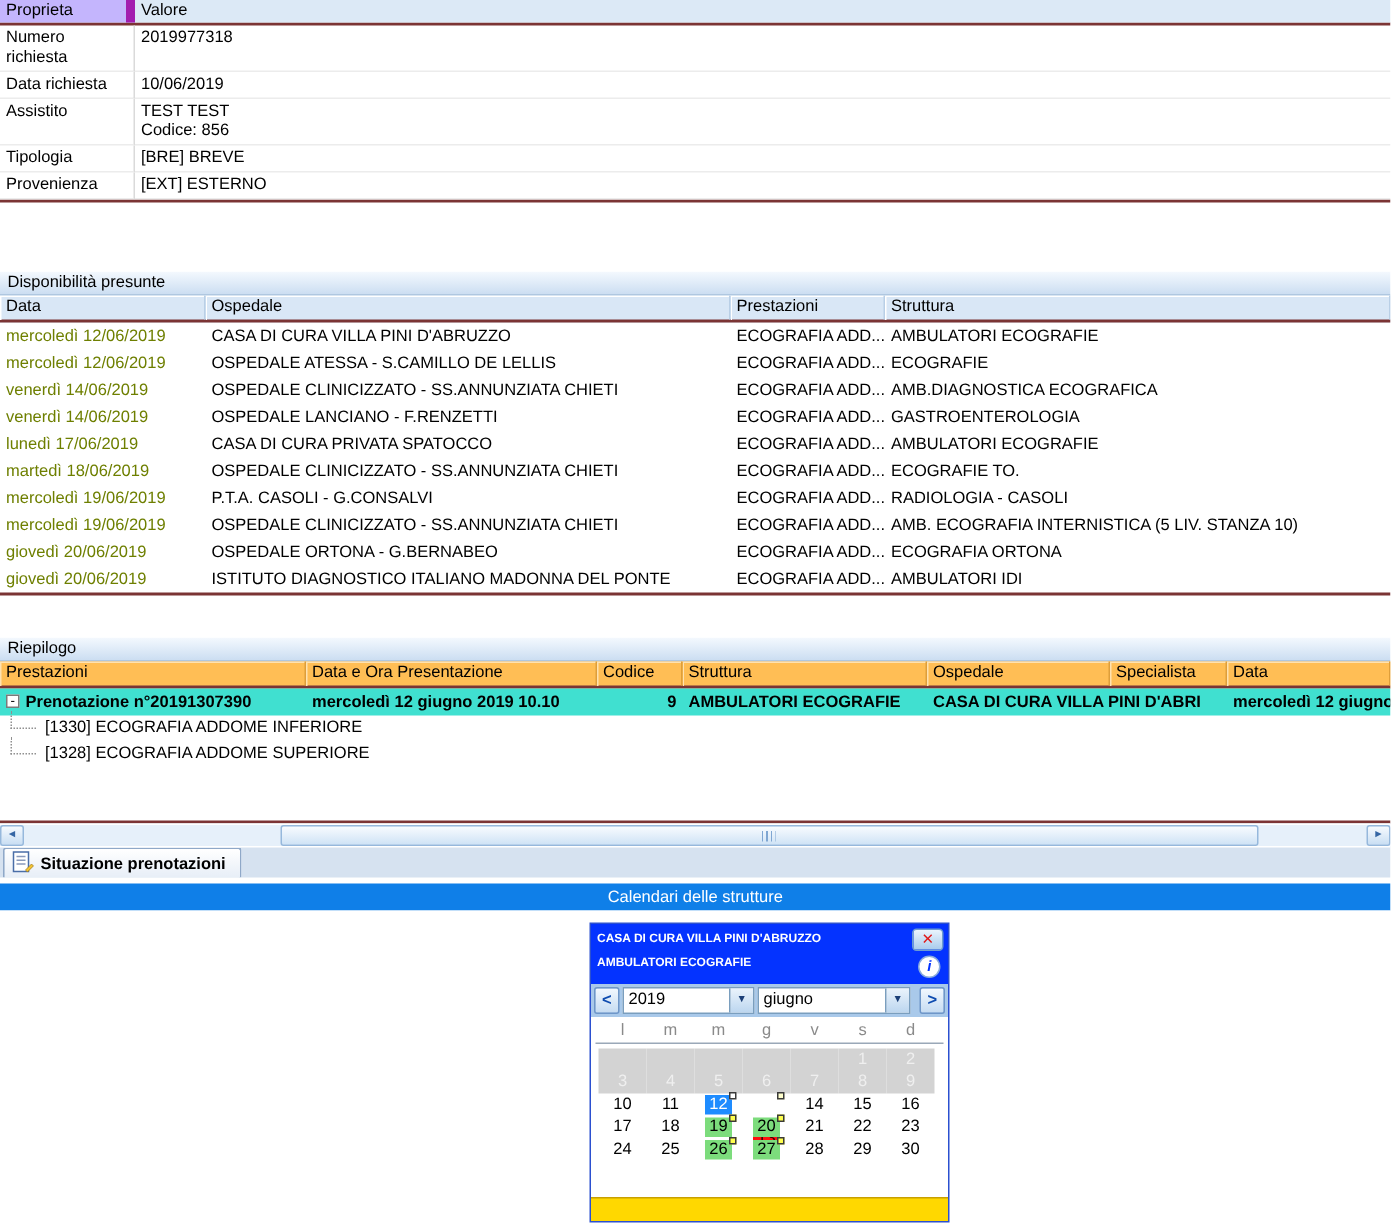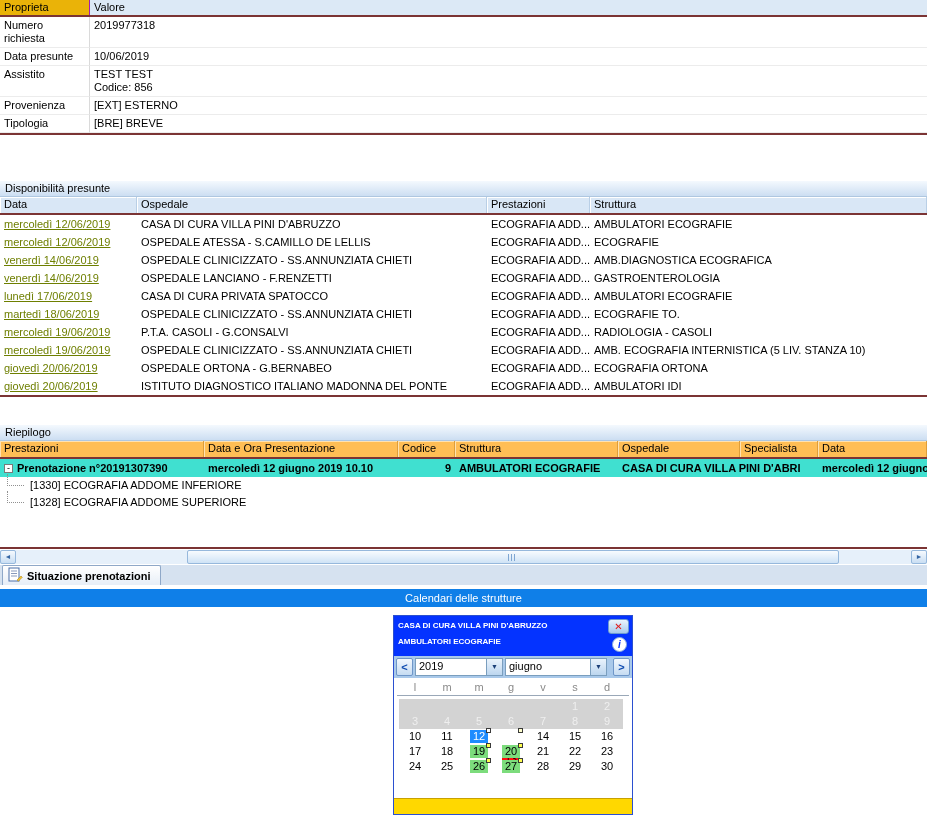--- a/index.html
+++ b/index.html
@@ -5,37 +5,37 @@
   *{box-sizing:border-box;margin:0;padding:0;}
   body{width:927px;height:820px;font-family:"Liberation Sans","DejaVu Sans",sans-serif;font-size:11px;color:#000;background:#fff;overflow:hidden;}
 
   
   .props{border-bottom:2px solid #7B3434;}
   .prow{display:grid;grid-template-columns:90px 1fr;min-height:18px;}
   .prow>div{padding:2px 4px;border-right:1px solid #DADADA;border-bottom:1px solid #ECECEC;line-height:13px;}
   .prow>div:last-child{border-right:none;}
   .prow.phead{min-height:16px;border-bottom:2px solid #7B3434;}
   .phead>div{border-bottom:none;padding:1px 4px;}
-  .phead .c1{background:#eab308;border-right:1px solid #a21caf;}
+  .phead .c1{background:#c4b5fd;border-right:6px solid #a21caf;}
   .phead .c2{background:#DCE9F6;}
 
   
   .sect-bar{height:17px;line-height:15px;padding-left:5px;background:linear-gradient(#F4F9FE,#CCDEF2);border-top:1px solid #fff;border-bottom:1px solid #AFC7E0;}
 
   
   .avail{margin-top:45px;}
   .hdr{display:grid;border-bottom:2px solid #7B3434;}
   .hdr>div{padding:1px 4px;height:16px;white-space:nowrap;overflow:hidden;}
   .avail .hdr{background:#D9E7F6;}
   .avail .hdr>div{border-right:1px solid #B9CFE6;box-shadow:inset 1px 1px 0 #fff;}
   .cols-avail{grid-template-columns:137px 350px 103px 1fr;}
   .grow{display:grid;height:18px;align-items:center;}
   .grow>div{padding:0 4px;white-space:nowrap;overflow:hidden;}
   .avail .gbody{border-bottom:2px solid #7B3434;}
-  .datelink{color:#6E7F00;text-decoration:underline;cursor:pointer;}
+  .datelink{color:#6E7F00;cursor:pointer;}
 
   
   .summ{margin-top:27px;}
   .cols-sum{grid-template-columns:204px 194px 57px 163px 122px 78px 1fr;}
   .summ .hdr{background:#FFBE55;border-bottom:2px solid #7B3434;}
   .summ .hdr>div{border-right:1px solid #DE9E3A;box-shadow:inset 1px 1px 0 #FFE2B0;}
   .booking{display:grid;height:18px;align-items:center;background:#40E0D0;font-weight:bold;}
   .booking>div{padding:0 4px;white-space:nowrap;overflow:hidden;}
   .booking .bk-osp{overflow:visible;}
   .numcell{text-align:right;}
@@ -94,37 +94,37 @@
 <div class="props">
   <div class="prow phead">
     <div class="c1">Proprieta</div>
     <div class="c2">Valore</div>
   </div>
   <div class="prow">
     <div>Numero richiesta</div>
     <div>2019977318</div>
   </div>
   <div class="prow">
-    <div>Data presunte</div>
+    <div>Data richiesta</div>
     <div>10/06/2019</div>
   </div>
   <div class="prow">
     <div>Assistito</div>
     <div>
       <div>TEST TEST</div>
       <div>Codice: 856</div>
     </div>
   </div>
   <div class="prow">
+    <div>Tipologia</div>
+    <div>[BRE] BREVE</div>
+  </div>
+  <div class="prow">
     <div>Provenienza</div>
     <div>[EXT] ESTERNO</div>
-  </div>
-  <div class="prow">
-    <div>Tipologia</div>
-    <div>[BRE] BREVE</div>
   </div>
 </div>
 
 <div class="avail">
   <div class="sect-bar">Disponibilità presunte</div>
   <div class="hdr cols-avail">
     <div>Data</div>
     <div>Ospedale</div>
     <div>Prestazioni</div>
     <div>Struttura</div>

